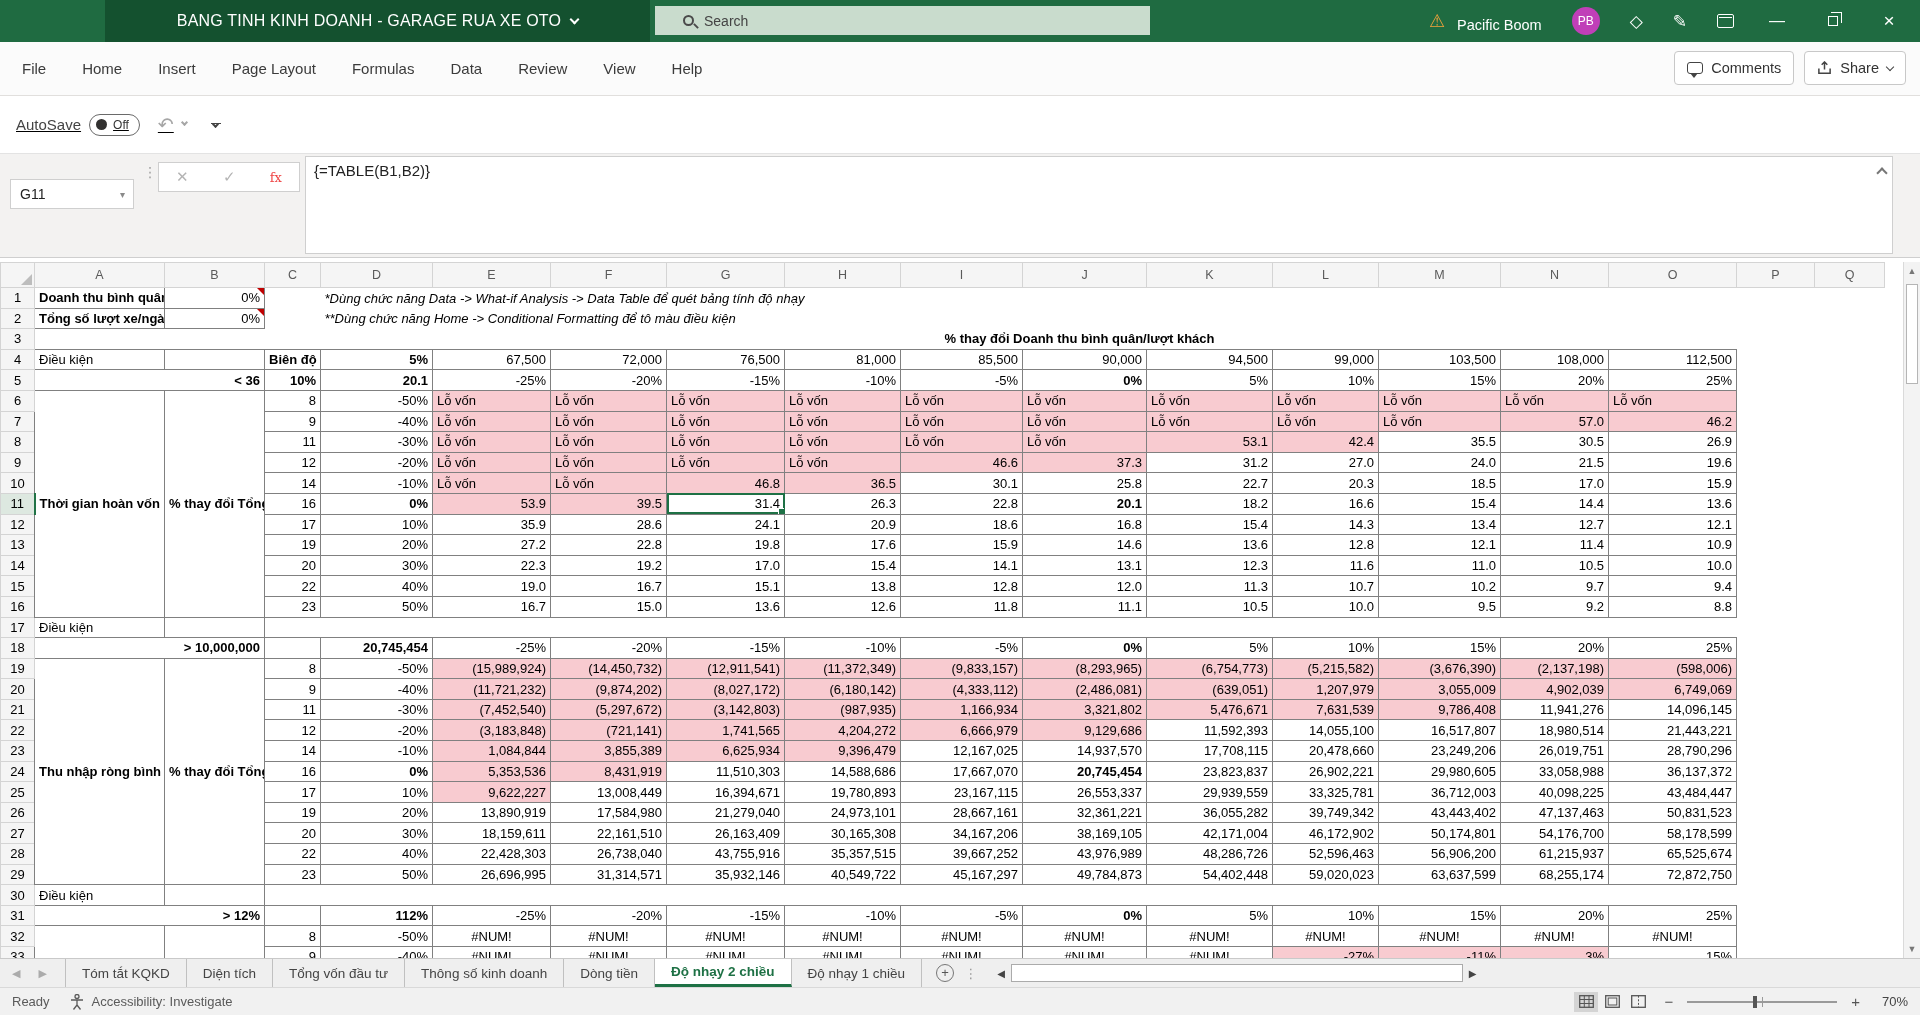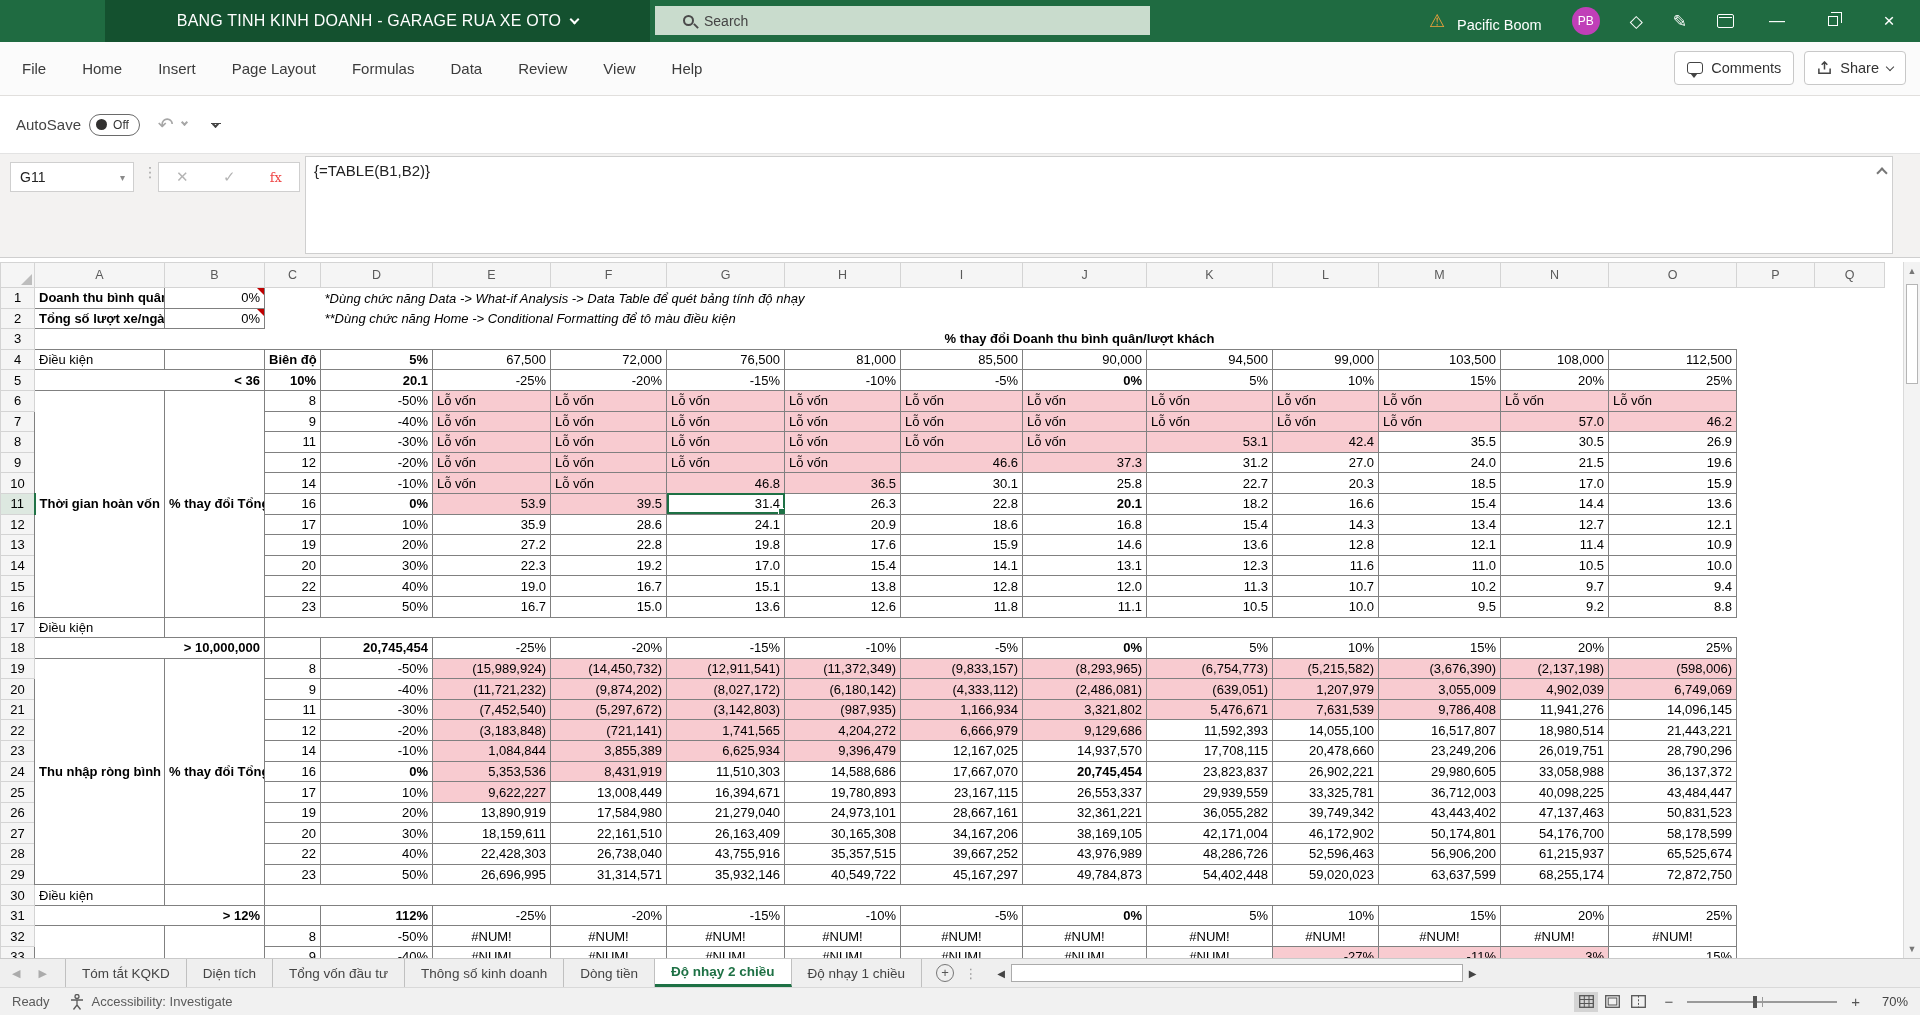--- a/index.html
+++ b/index.html
@@ -31,34 +31,34 @@
   .ribbonrow { position:absolute; left:0; top:42px; width:1920px; height:54px; background:#FBFBFB; border-bottom:1px solid #E1DFDD; display:flex; align-items:center; }
   .rtabs { display:flex; gap:36px; padding-left:22px; }
   .rtab { color:#3B3B3B; font-size:15px; white-space:nowrap; cursor:default; }
   .ribbon-right { position:absolute; right:14px; top:9px; display:flex; gap:10px; }
   .rbtn { height:34px; border:1px solid #C8C8C8; border-radius:4px; background:#fff; display:flex; align-items:center; gap:8px; padding:0 12px; font-size:14.5px; color:#333; }
   .bubble { position:relative; width:16px; height:12px; border:1.6px solid #444; border-radius:3px; }
   .bubble::after { content:""; position:absolute; left:2px; bottom:-5px; border-left:4px solid transparent; border-right:4px solid transparent; border-top:5px solid #444; }
   .sharechv { width:6px; height:6px; border-right:1.6px solid #444; border-bottom:1.6px solid #444; transform:rotate(45deg); margin-top:-3px; }
 
   
-  .qatrow { position:absolute; left:0; top:96px; width:1920px; height:58px; background:#FFFFFF; border-bottom:1px solid #E3E3E3; display:flex; align-items:center; gap:18px; padding-left:16px; }
+  .qatrow { position:absolute; left:0; top:96px; width:1920px; height:58px; background:#FFFFFF; border-bottom:1px solid #E3E3E3; display:flex; align-items:center; gap:18px; padding-left:16px;text-decoration:underline; }
   .aslabel { font-size:15px; color:#444; }
   .toggle { display:flex; align-items:center; gap:6px; border:1px solid #6a6a6a; border-radius:11px; height:22px; padding:0 10px 0 6px;text-align:right; }
   .knob { width:11px; height:11px; border-radius:50%; background:#323130; }
   .offtxt { font-size:12px; color:#333; }
   .undo { color:#A6A6A6; font-size:19px; }
   .minichv { width:5px; height:5px; border-color:#A6A6A6; margin-left:-10px; }
   .qatmore { display:flex; flex-direction:column; align-items:center; margin-left:6px; }
   .qatmore .bar { width:10px; border-top:1.6px solid #444; margin-bottom:2px; }
   .qatmore .chv { border-color:#444; width:5px; height:5px; }
 
   
   .fbar { position:absolute; left:0; top:154px; width:1920px; height:104px; background:#F3F2F1; border-bottom:1px solid #CFCFCF; }
-  .namebox { position:absolute; left:10px; top:8px; width:124px; height:30px; background:#fff; border:1px solid #CFCFCF; display:flex; align-items:center; }
+  .namebox { position:absolute; left:10px; top:25px; width:124px; height:30px; background:#fff; border:1px solid #CFCFCF; display:flex; align-items:center; }
   .nameval { padding-left:9px; font-size:14px; color:#222; flex:1; }
   .namechv { color:#8a8a8a; font-size:10px; padding-right:8px; }
   .fdots { position:absolute; left:143px; top:10px; color:#A0A0A0; font-size:14px; letter-spacing:1px; }
   .fbtns { position:absolute; left:158px; top:8px; width:142px; height:30px; background:#fff; border:1px solid #CFCFCF; display:flex; align-items:center; justify-content:space-around; }
   .fx { font-family:"DejaVu Serif", serif; color:#ef4444; font-size:13px; }
   .dimglyph { color:#B4B4B4; font-size:15px; }
   .finput { position:absolute; left:305px; top:2px; width:1588px; height:98px; background:#fff; border:1px solid #CFCFCF; padding:5px 8px; font-size:15px; color:#222; }
   .fcollapse { position:absolute; right:6px; top:12px; width:8px; height:8px; border-left:2px solid #777; border-top:2px solid #777; transform:rotate(45deg); }
 
   

